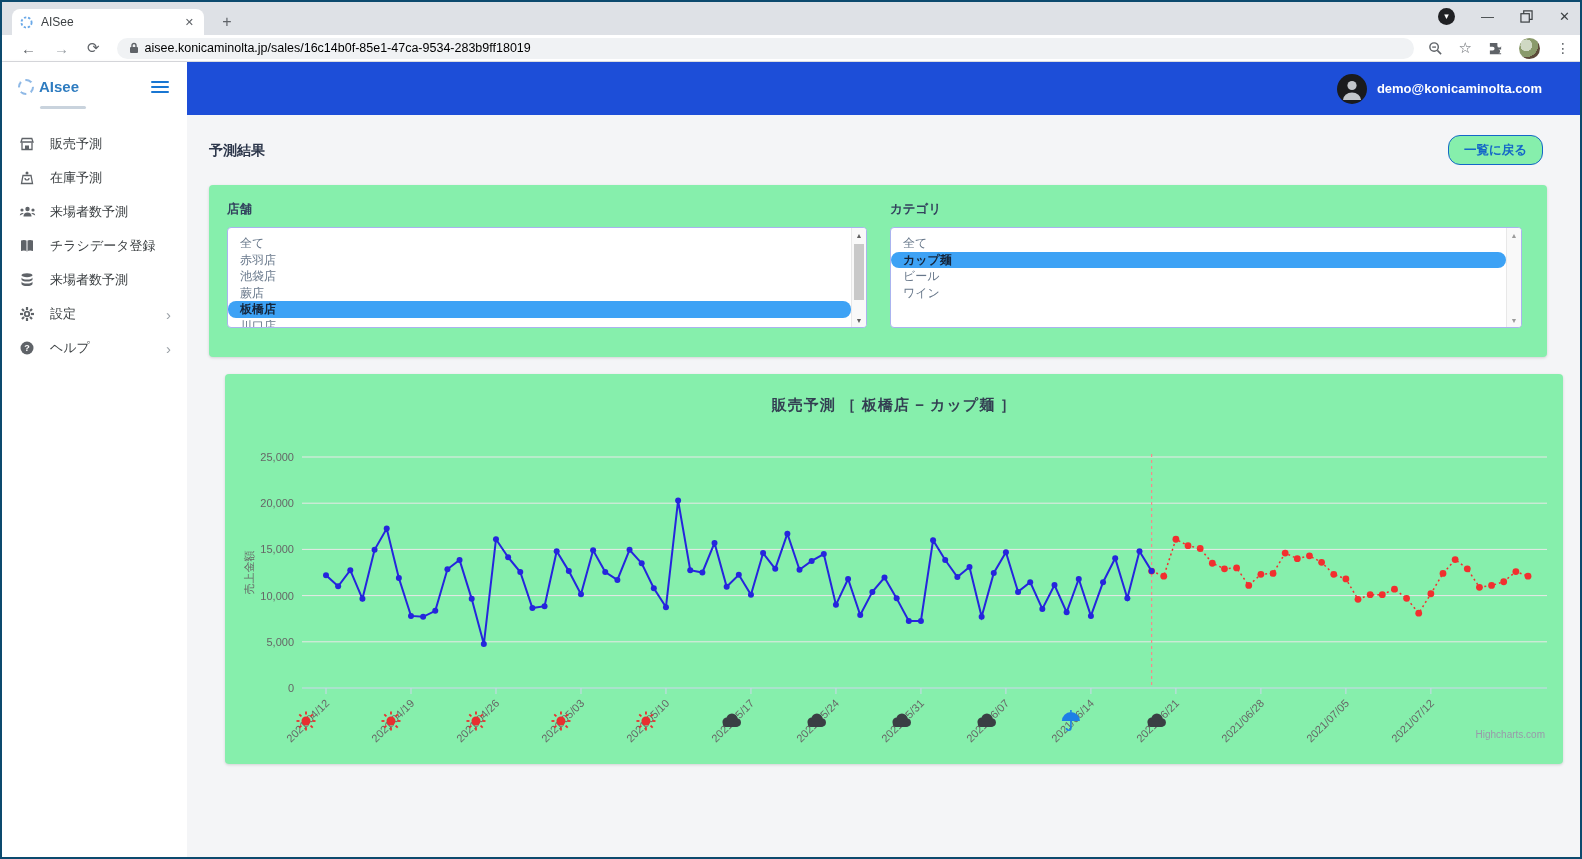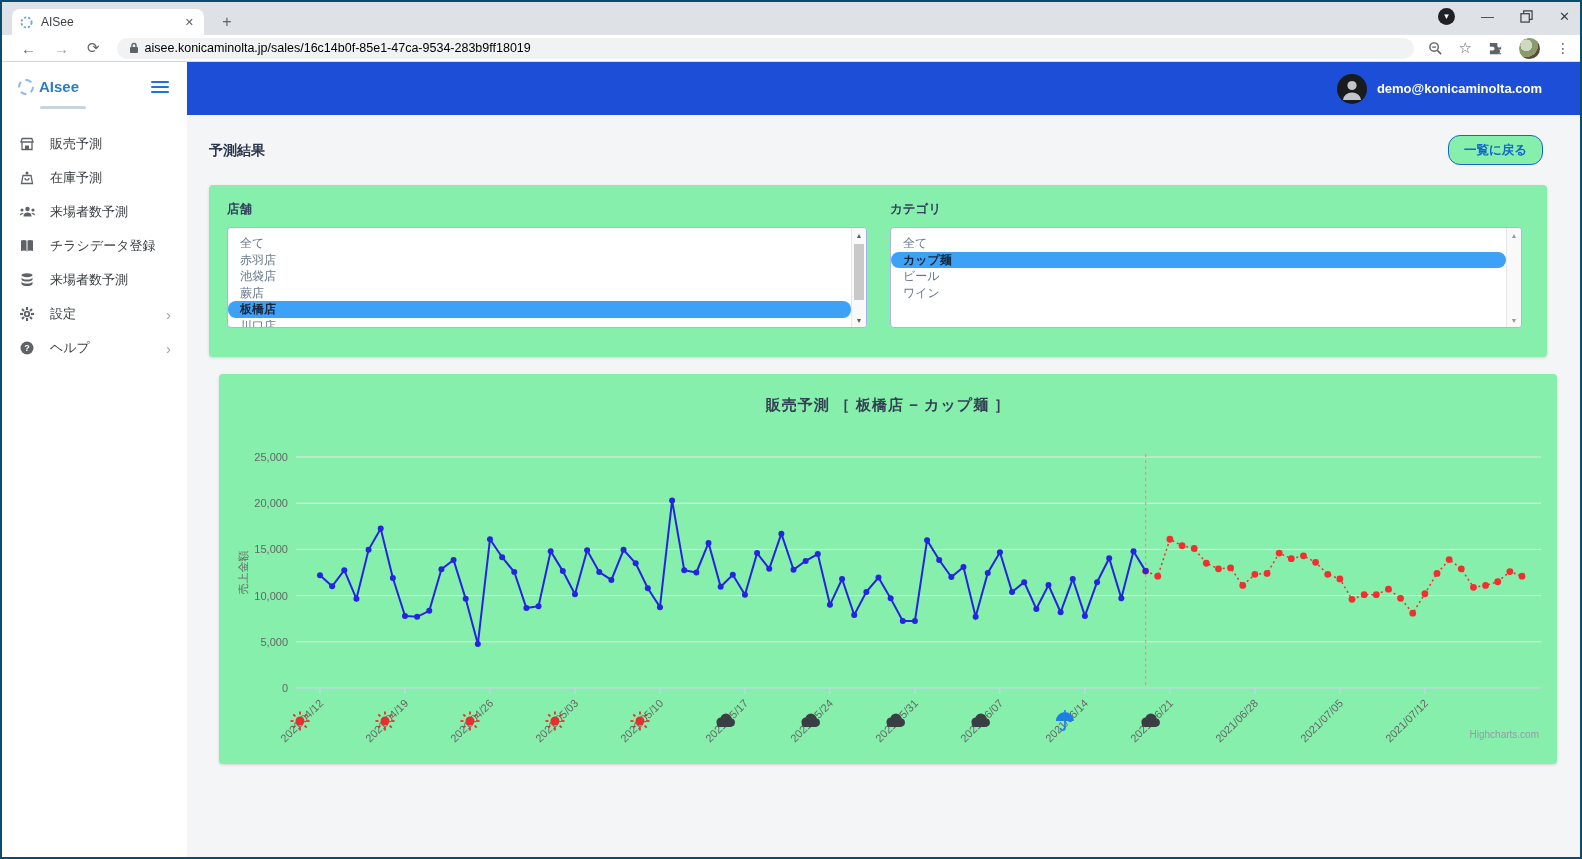--- a/index.html
+++ b/index.html
@@ -57,21 +57,21 @@
   .listbox{position:relative;height:101px;border:1px solid #aab3ef;border-radius:4px;background:#fff;overflow:hidden;}
   .opts{position:absolute;left:0;top:0;right:15px;bottom:0;padding-top:7px;overflow:hidden;}
   .opt{height:16.5px;line-height:16.5px;padding-left:12px;font-size:12px;color:#67778a;white-space:nowrap;}
   .opt.sel{background:#3da2f5;color:#15253a;font-weight:bold;border-radius:8px;}
   .sb{position:absolute;top:0;right:0;bottom:0;width:15px;background:#f9f9f9;border-left:1px solid #e8e8e8;}
   .sb .up,.sb .dn{position:absolute;left:0;width:14px;height:14px;color:#606060;font-size:7px;text-align:center;line-height:15px;}
   .sb .up{top:0;}.sb .dn{bottom:0;}
   .sb.light .up,.sb.light .dn{color:#9b9b9b;}
   .sb .thumb{position:absolute;left:2px;width:10px;background:#c9c9c9;}
 
-  .card.chartcard{left:32px;top:259px;width:1338px;height:390px;padding:0;}
+  .card.chartcard{left:38px;top:259px;width:1338px;height:390px;padding:0;}
   .chart-title{text-align:center;font-size:15px;font-weight:bold;color:#333f52;padding-top:22px;letter-spacing:1px;}
   .chart-wrap{position:absolute;left:14px;top:52px;}
   svg text{font-family:"Liberation Sans","DejaVu Sans",sans-serif;}
 </style>
 </head>
 <body>
 
 <div class="window">
 
   <div class="tabstrip">

